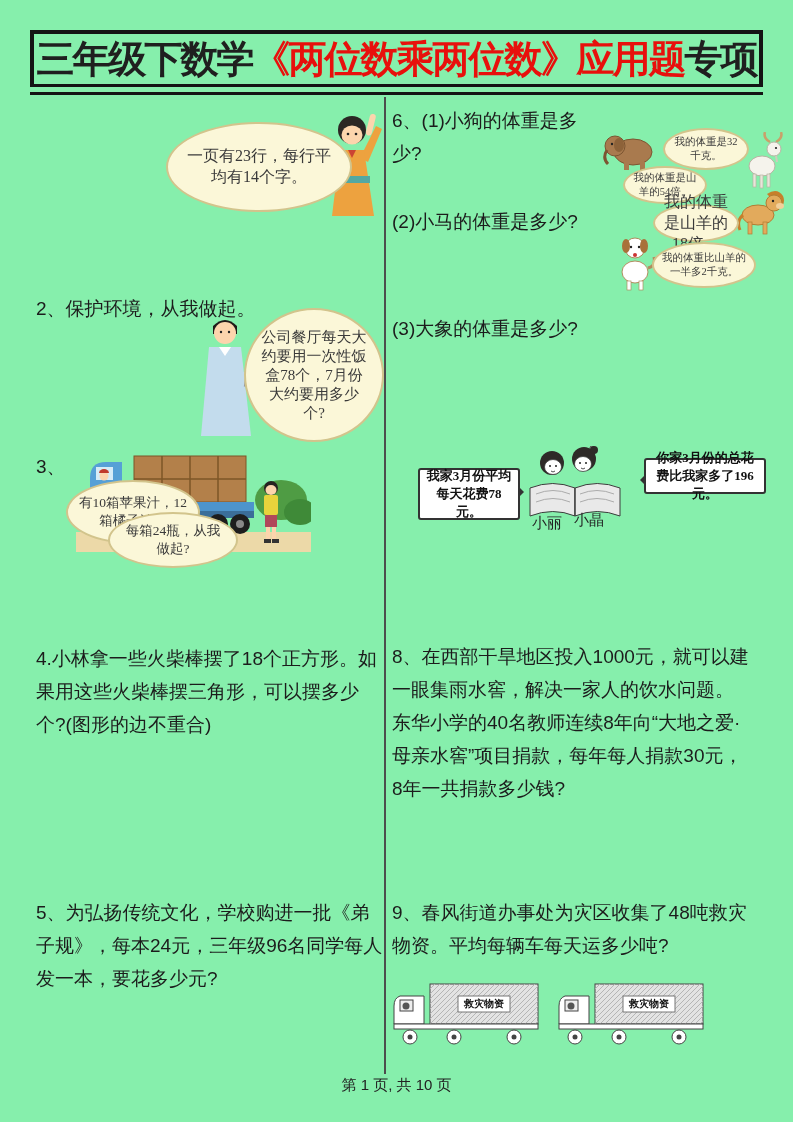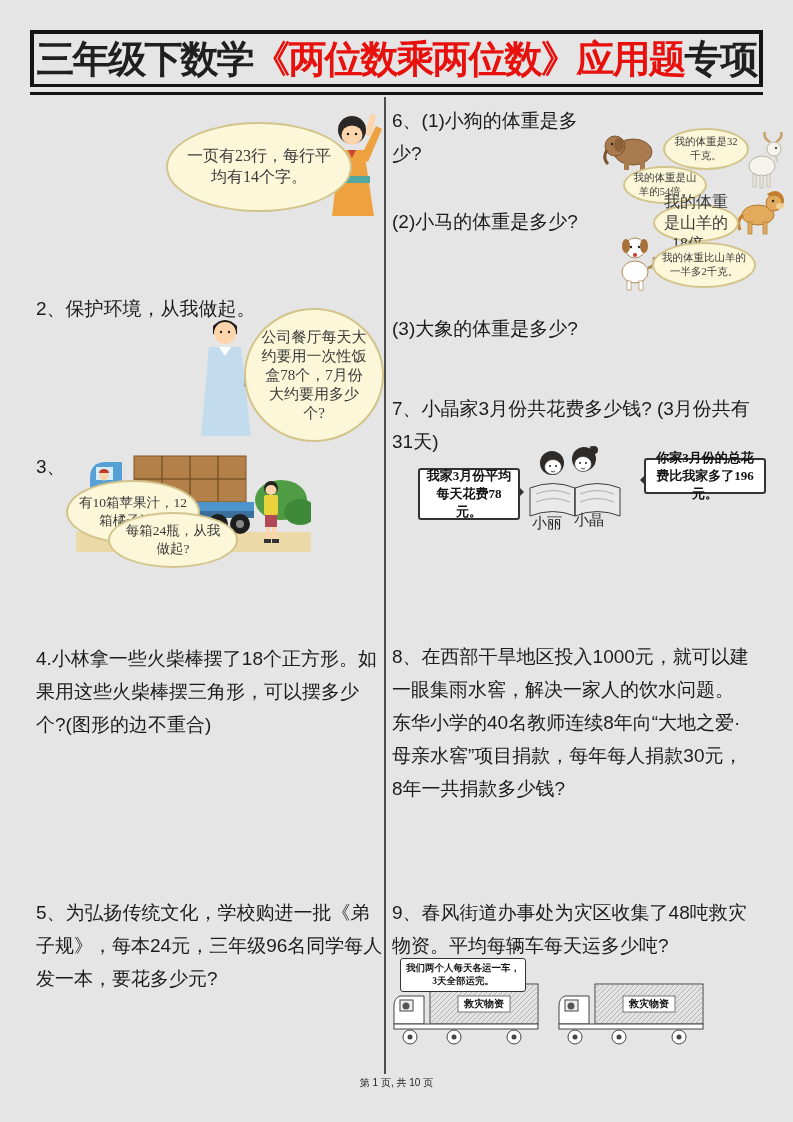--- a/index.html
+++ b/index.html
@@ -1,17 +1,17 @@
 <!DOCTYPE html>
 <html><head>
 <meta charset="utf-8">
 <style>
   html,body { margin:0; padding:0; background:#ffffff; }
   #page {
-    position:relative; width:793px; height:1122px; background:#e5e5e5;
+    position:relative; width:793px; height:1122px; background:#86efac;
     font-family:"Liberation Sans","DejaVu Sans",sans-serif; color:#1f1f1f;
     overflow:hidden;
   }
   
   #title-box {
     position:absolute; left:30px; top:30px; width:733px; height:54px;
     border:4px solid #141414; border-bottom:none; box-sizing:border-box;
     display:flex; align-items:center; justify-content:center;
     font-size:38px; font-weight:bold; letter-spacing:-2px; white-space:nowrap;
   }
@@ -19,21 +19,21 @@
   #title-underline {
     position:absolute; left:30px; top:84px; width:733px; height:5px;
     border-top:3px solid #141414; border-bottom:3px solid #141414;
   }
   
   #column-divider {
     position:absolute; left:384px; top:97px; width:2px; height:977px; background:#4d4d4d;
   }
   #page-footer {
     position:absolute; left:0; top:1076px; width:793px; text-align:center;
-    font-size:10px; color:#222;
+    font-size:15px; color:#222;
   }
   section.problem { position:absolute; }
   .q { font-size:19px; line-height:33px; color:#1c1c1c; word-break:break-all; }
   
   .cloud {
     position:absolute; background:#fbf7d8; border:2px solid #d2c48c; border-radius:50%;
     display:flex; align-items:center; justify-content:center; text-align:center;
     font-family:"Liberation Serif","DejaVu Serif",serif; font-weight:normal; color:#3a3a3a;
     box-sizing:border-box; padding:8px 14px;
   }
@@ -194,21 +194,20 @@
         <rect x="24" y="47" width="4" height="9" fill="#fff" stroke="#b08d5f" stroke-width="0.7"></rect>
       </svg>
       <div class="cloud" style="left:66px; top:18px; width:86px; height:42px; font-size:10.5px; padding:3px 8px;">我的体重是32千克。</div>
       <div class="cloud" style="left:26px; top:56px; width:84px; height:38px; font-size:10.5px; padding:3px 8px;">我的体重是山羊的54倍。</div>
       <div class="cloud" style="left:56px; top:94px; width:86px; height:38px; font-size:16px; padding:3px 8px;">我的体重是山羊的18倍。</div>
       <div class="cloud" style="left:55px; top:132px; width:104px; height:46px; font-size:10.5px; padding:3px 8px;">我的体重比山羊的一半多2千克。</div>
     </div>
   </section>
 
   <section class="problem" id="p7" style="left:392px; top:392px; width:400px; height:155px;">
-    <div class="q" style="width:358px;">7、小晶家3月份共花费多少钱? (3月份共有31天)</div>
     <svg style="left:128px; top:54px;" width="118" height="80" viewBox="0 0 118 80">
       <rect x="70" y="0" width="4" height="16" rx="2" fill="#f5f5f5" stroke="#3c3c3c" stroke-width="1"></rect>
       <circle cx="32" cy="17" r="12" fill="#2e2a28"></circle>
       <ellipse cx="33" cy="21" rx="8.5" ry="7.5" fill="#fff" stroke="#3c3c3c" stroke-width="0.8"></ellipse>
       <circle cx="30" cy="20" r="1" fill="#222"></circle>
         <circle cx="36" cy="20" r="1" fill="#222"></circle>
       <path d="M31 25 q2 2 4 0" stroke="#222" stroke-width="0.8" fill="none"></path>
       <circle cx="64" cy="13" r="12" fill="#2e2a28"></circle>
       <circle cx="74" cy="4" r="4" fill="#2e2a28"></circle>
       <ellipse cx="63" cy="18" rx="8.5" ry="7.5" fill="#fff" stroke="#3c3c3c" stroke-width="0.8"></ellipse>
@@ -251,18 +250,17 @@
           <circle cx="122" cy="55" r="7" fill="#fff" stroke="#444"></circle>
             <circle cx="122" cy="55" r="2.5" fill="#444"></circle>
           <rect x="66" y="14" width="52" height="16" fill="#fff" stroke="#777"></rect>
         </g>
       </defs>
       <use href="#trk" x="0"></use>
       <use href="#trk" x="165"></use>
     </svg>
     <div class="truck-label" style="left:66px; top:100px; width:52px;">救灾物资</div>
     <div class="truck-label" style="left:231px; top:100px; width:52px;">救灾物资</div>
-    <div class="rbubble" style="left:8px; top:62px; width:126px; height:34px; font-size:9.5px; border-width:1px; padding:2px 4px;">我们两个人每天各运一车，3天全部运完。</div>
   </section>
 
   <div id="page-footer">第 1 页, 共 10 页</div>
 
 </div>
 
 </body></html>

